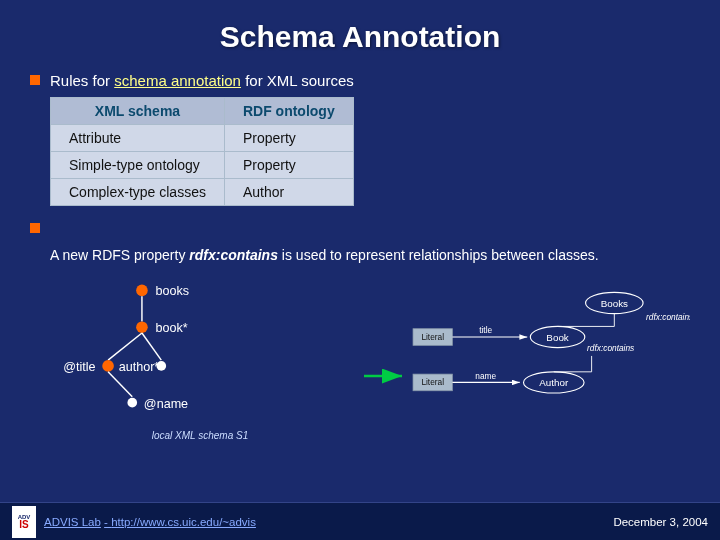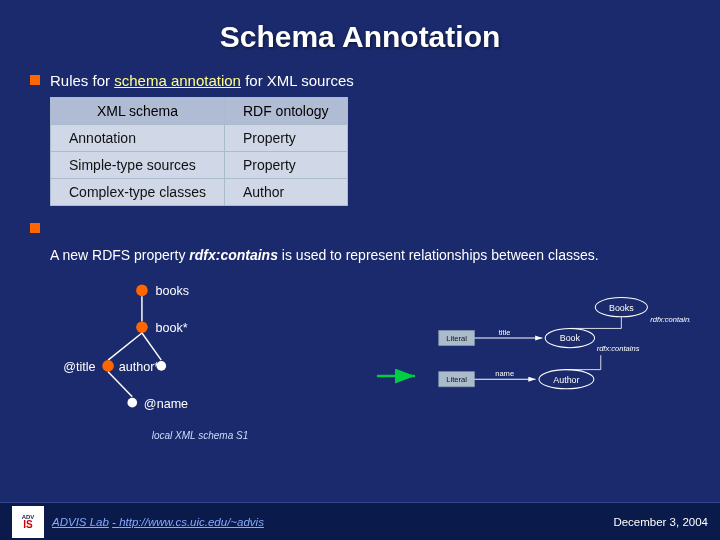--- a/index.html
+++ b/index.html
@@ -70,30 +70,30 @@
 
     table td {
       padding: 5px 18px;
       border: 1px solid #aabbcc;
       background: #d0d8e8;
       color: #111;
     }
 
     table thead td {
       background: #b0bcd4;
-      font-weight: normal;
+      font-weight: bold;
       text-align: center;
-      color: #000000;
+      color: #0c4a6e;
     }
 
     .diagram-section {
       display: flex;
       margin-top: 6px;
       margin-left: 10px;
-      gap: 13px;
+      gap: 0px;
     }
 
     .left-diagram {
       position: relative;
       width: 320px;
       height: 175px;
       flex-shrink: 0;
     }
 
     .right-diagram {
@@ -131,38 +131,37 @@
       border-top: 1px solid #334488;
     }
 
     .bottom-left {
       display: flex;
       align-items: center;
       gap: 8px;
     }
 
     .logo-box {
-      width: 32px;
+      width: 24px;
       height: 32px;
       background: white;
       display: flex;
       align-items: center;
       justify-content: center;
       position: relative;
     }
 
     .bottom-text {
       font-size: 11.5px;
       color: white;
     }
 
     .bottom-text span {
       color: #88aaff;
       text-decoration: underline;
-      font-style: italic;
     }
 
     .bottom-date {
       font-size: 11.5px;
       color: white;
     }
 
     .italic-code {
       font-style: italic;
       font-weight: bold;
@@ -191,25 +190,25 @@
     <div class="table-wrapper">
       <table>
         <thead>
           <tr>
             <td>XML schema</td>
             <td>RDF ontology</td>
           </tr>
         </thead>
         <tbody>
           <tr>
-            <td>Annotation</td>
+            <td>Attribute</td>
             <td>Property</td>
           </tr>
           <tr>
-            <td>Simple-type sources</td>
+            <td>Simple-type ontology</td>
             <td>Property</td>
           </tr>
           <tr>
             <td>Complex-type classes</td>
             <td>Author</td>
           </tr>
         </tbody>
       </table>
     </div>
   </div>

